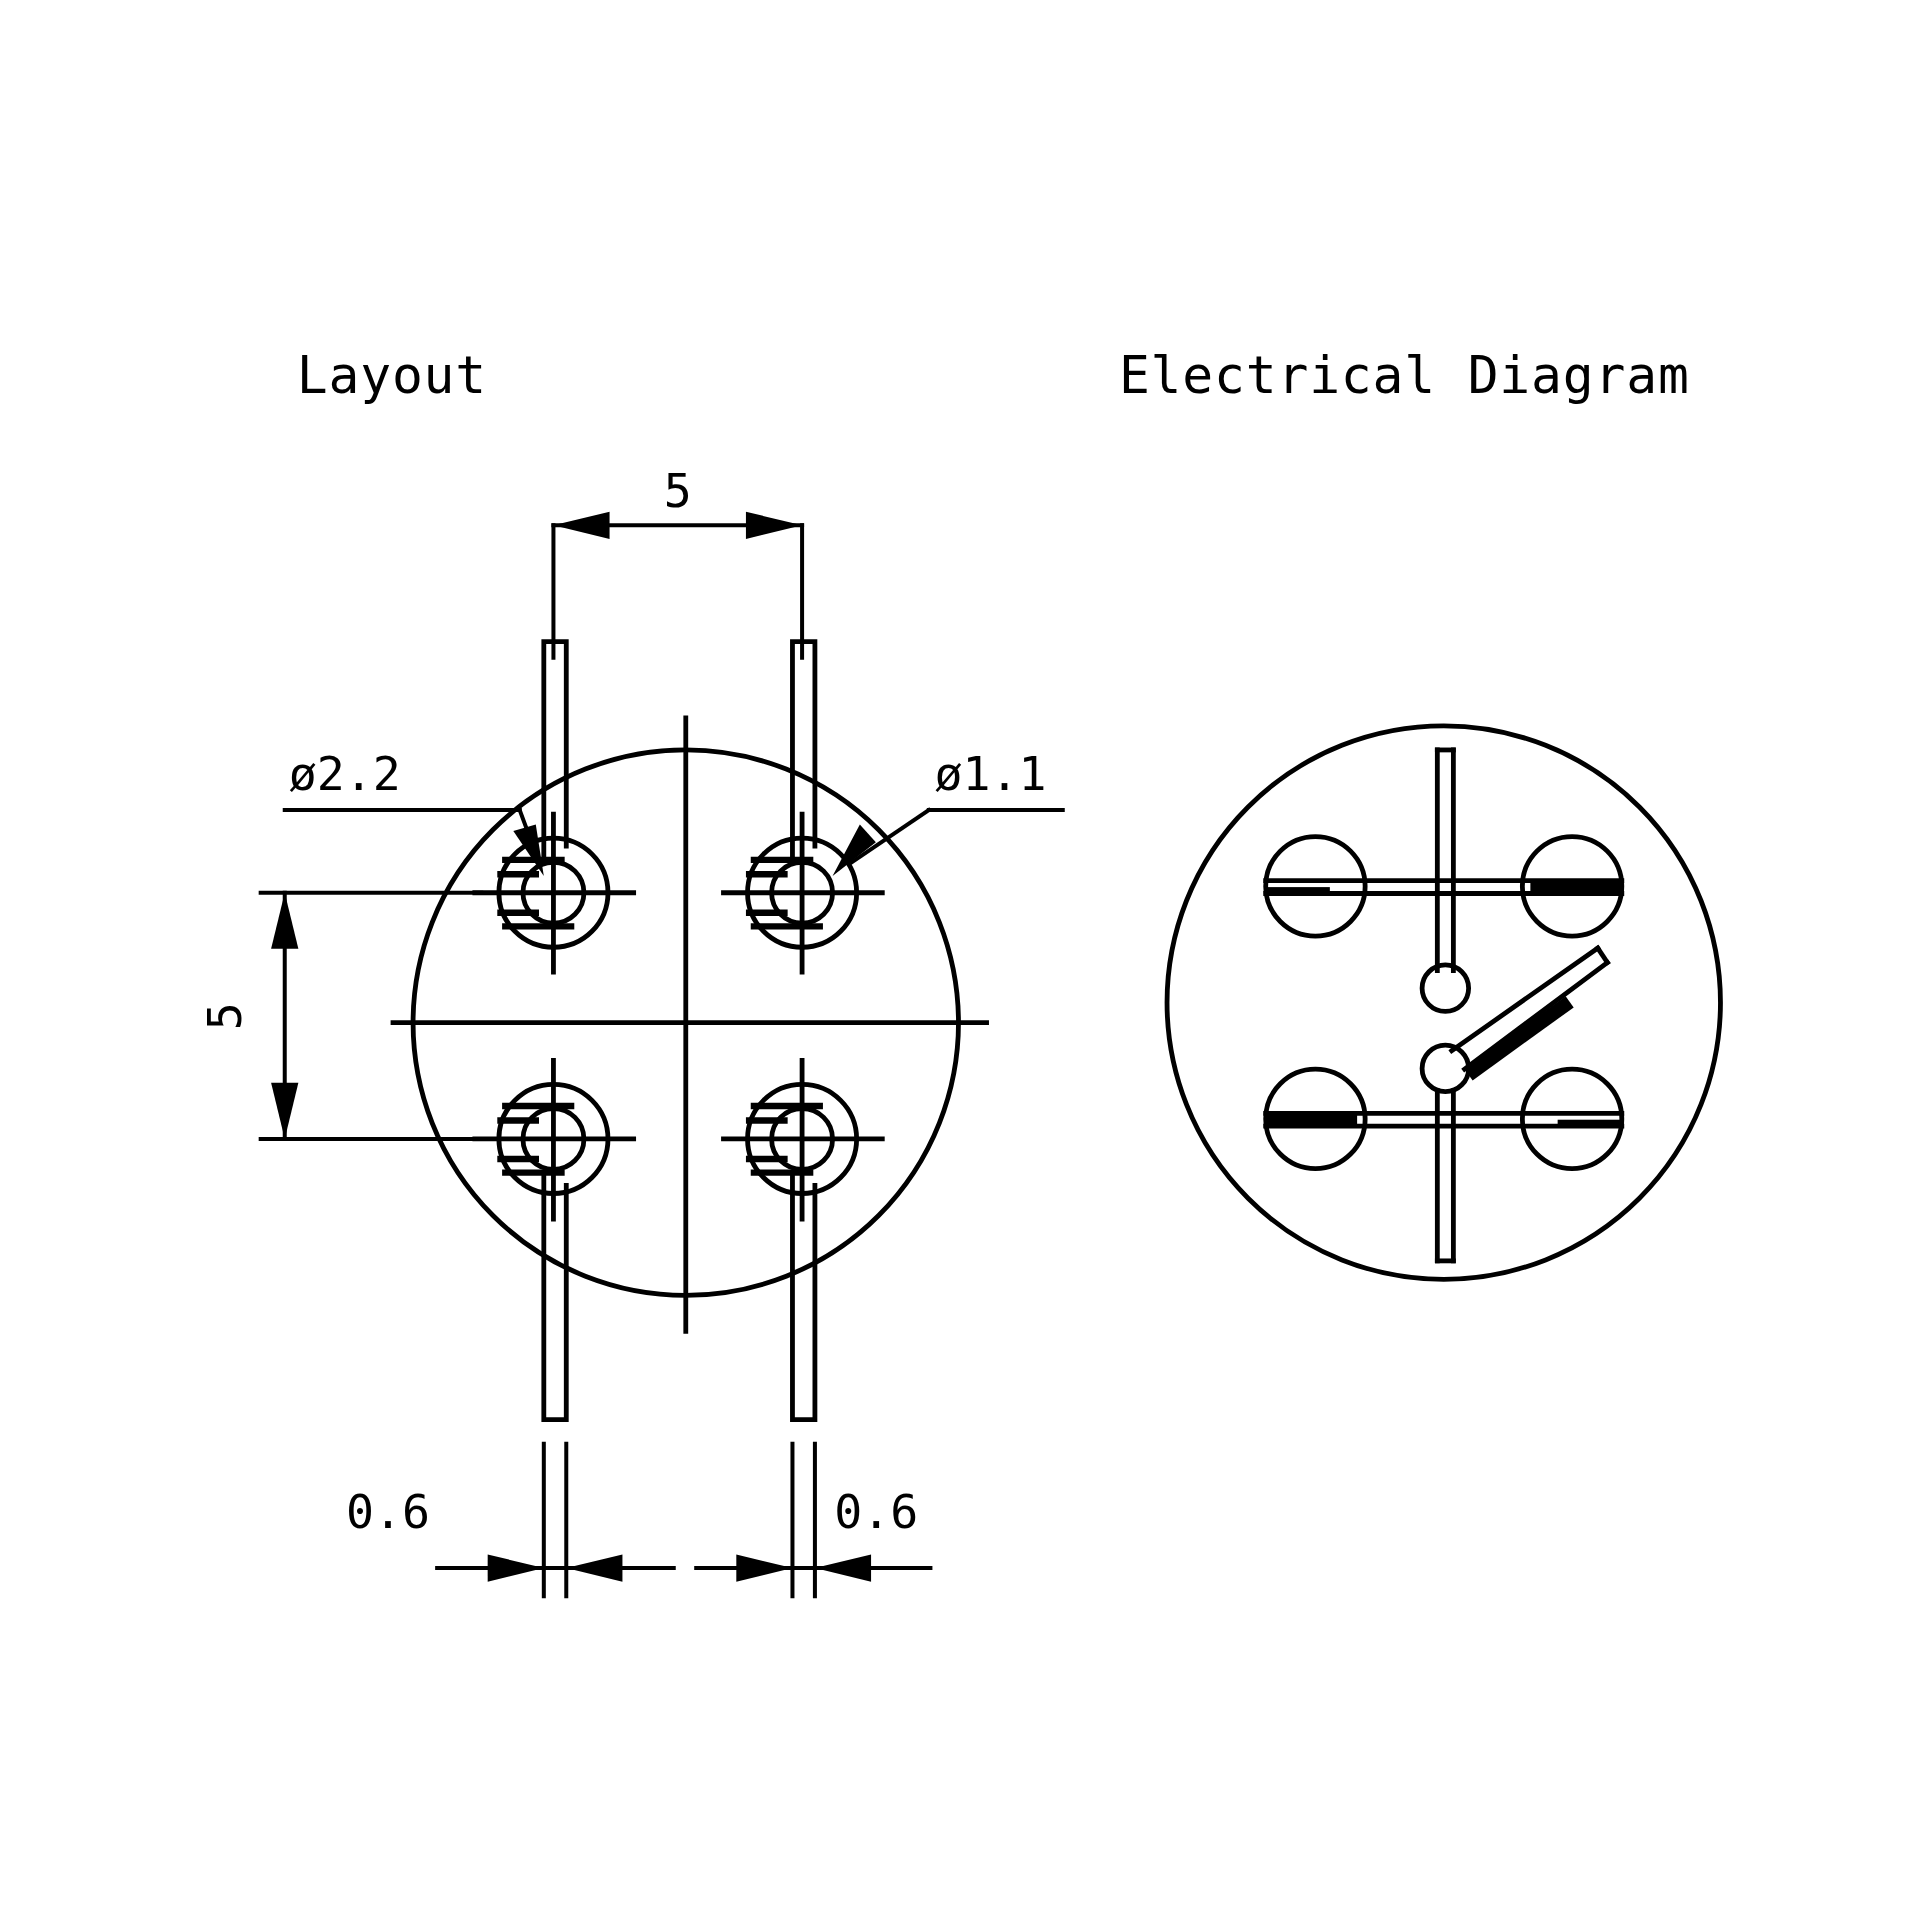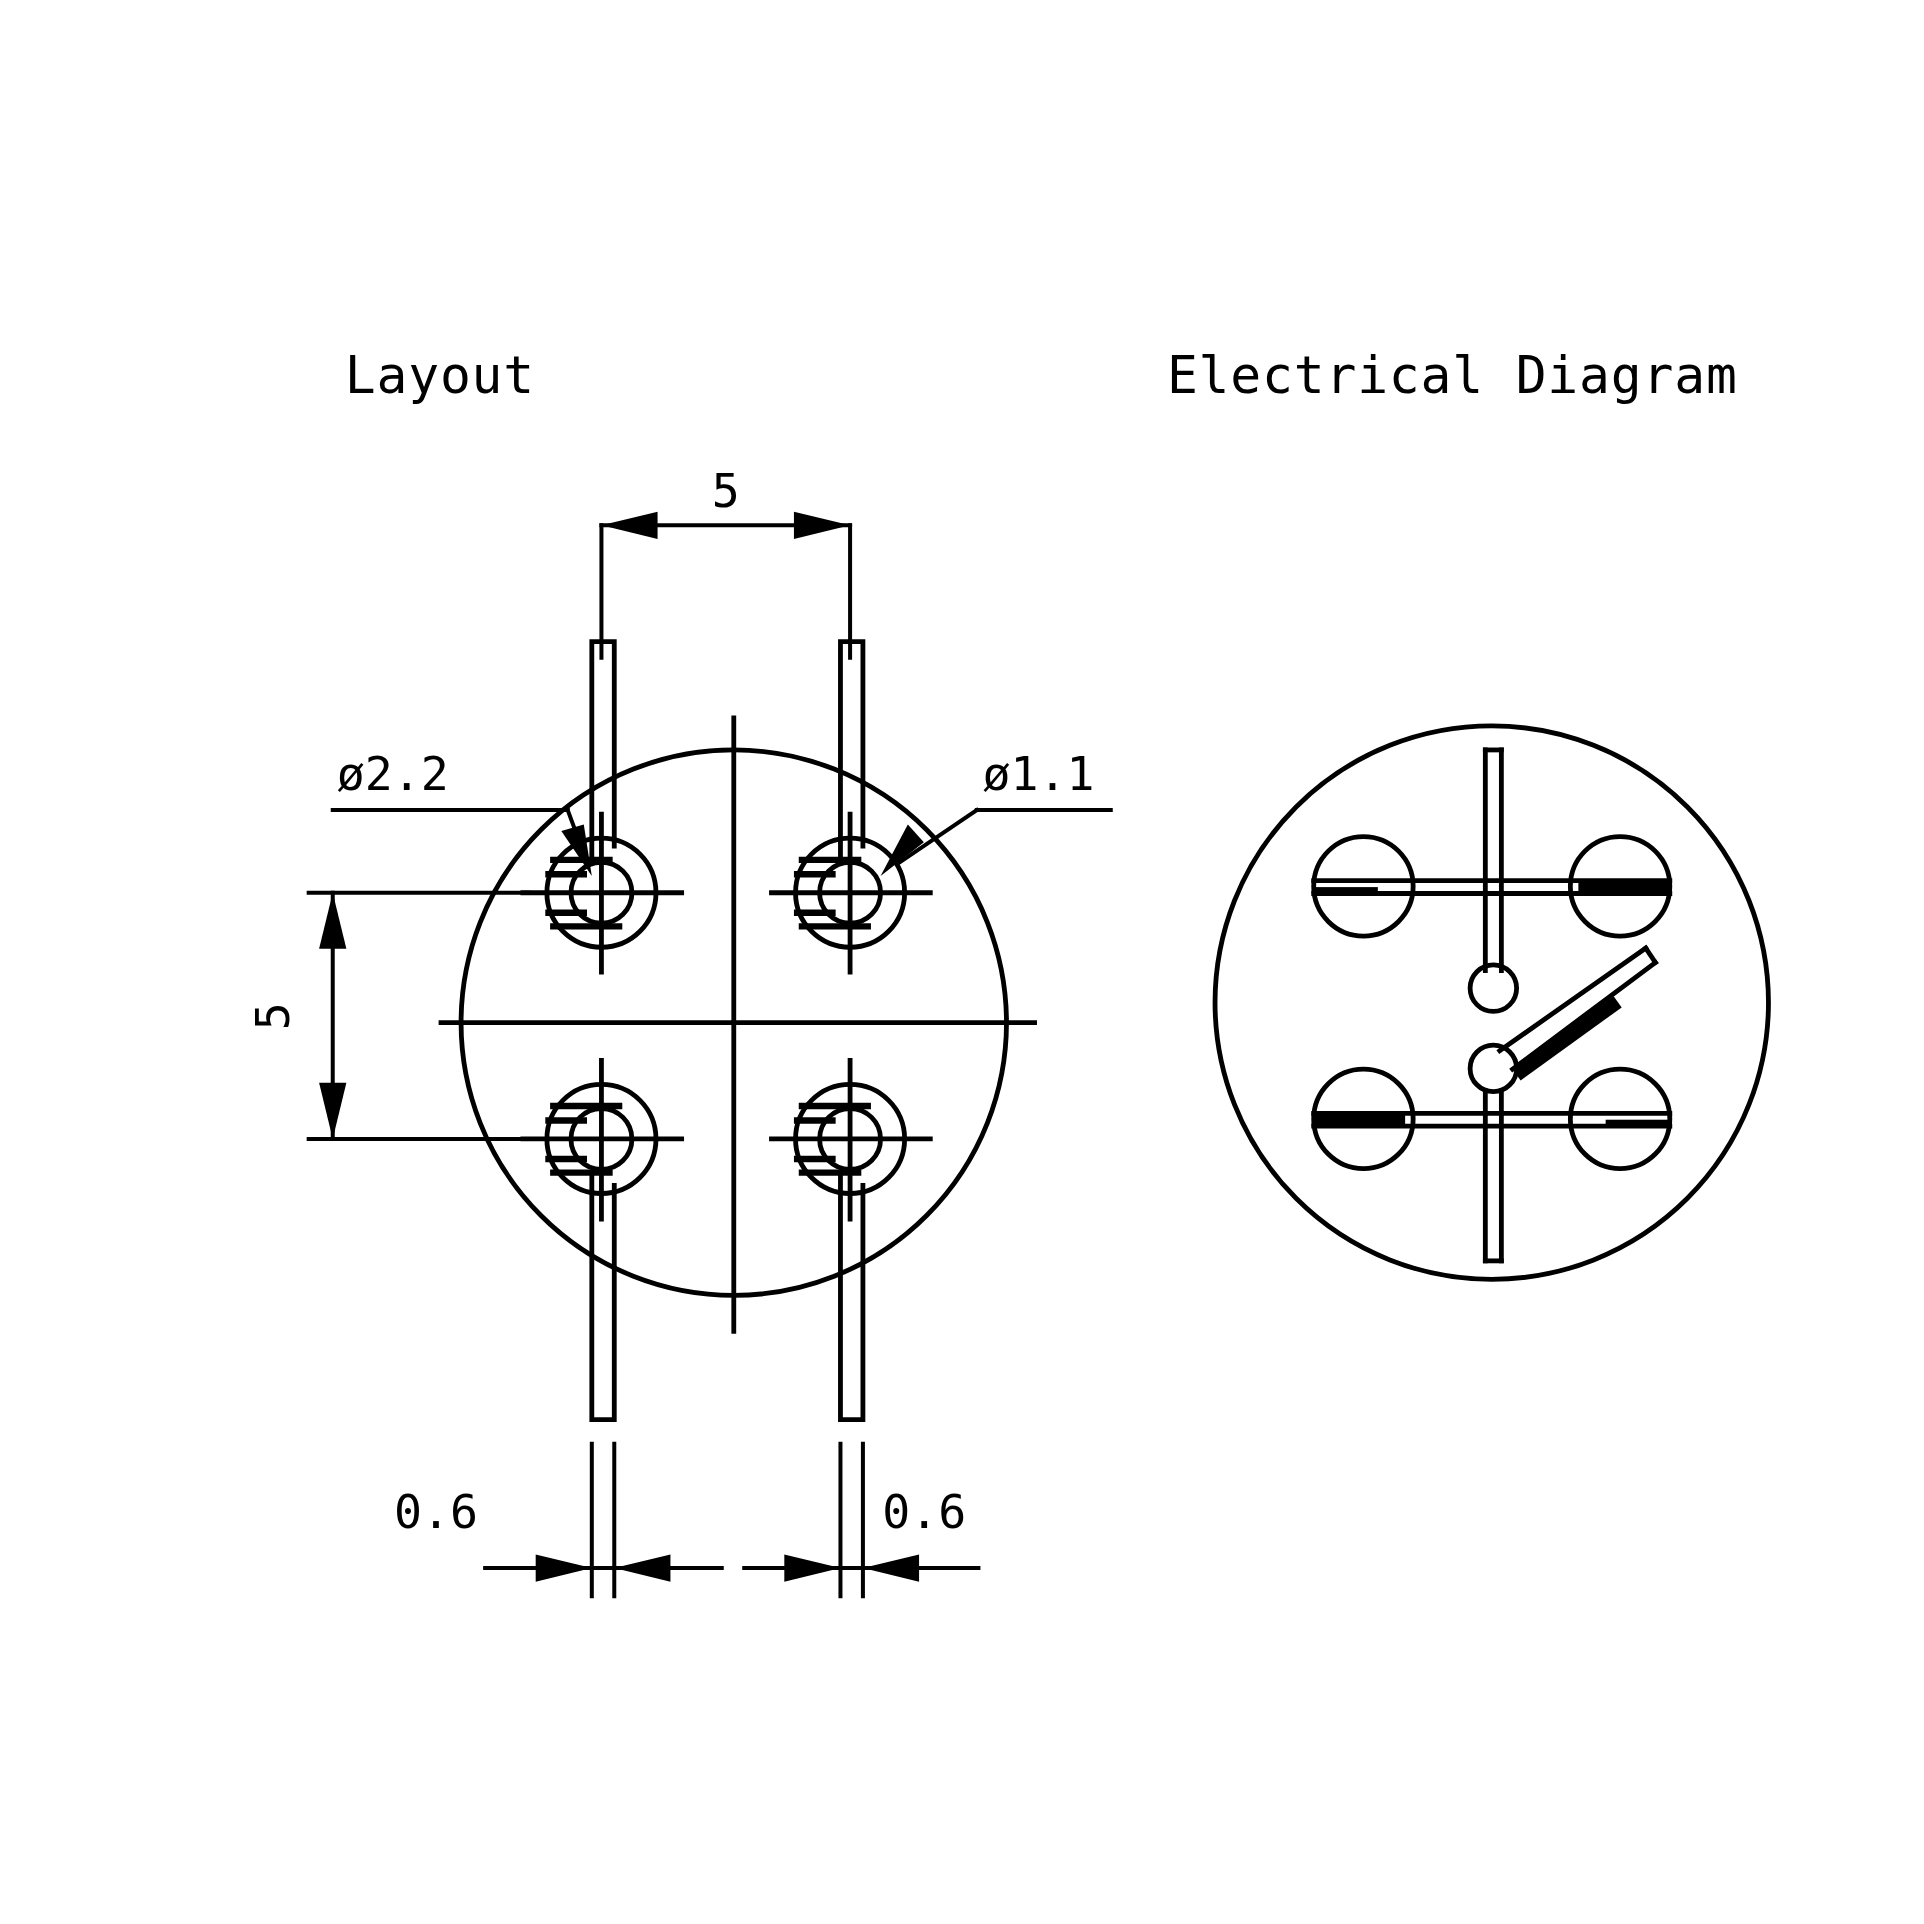--- a/index.html
+++ b/index.html
@@ -12,21 +12,20 @@
     width: 1925px;
     height: 1925px;
     overflow: hidden;
     font-family: "DejaVu Sans Mono", "Liberation Mono", monospace;
   }
   #drawing-root {
     position: relative;
     width: 1846px;
     height: 1925px;
     background: #ffffff;
-    margin-left: 48px;
   }
   #drawing-svg {
     display: block;
     width: 1925px;
     height: 1925px;
   }
   .ln {
     stroke: #000000;
     fill: none;
     stroke-linecap: square;

